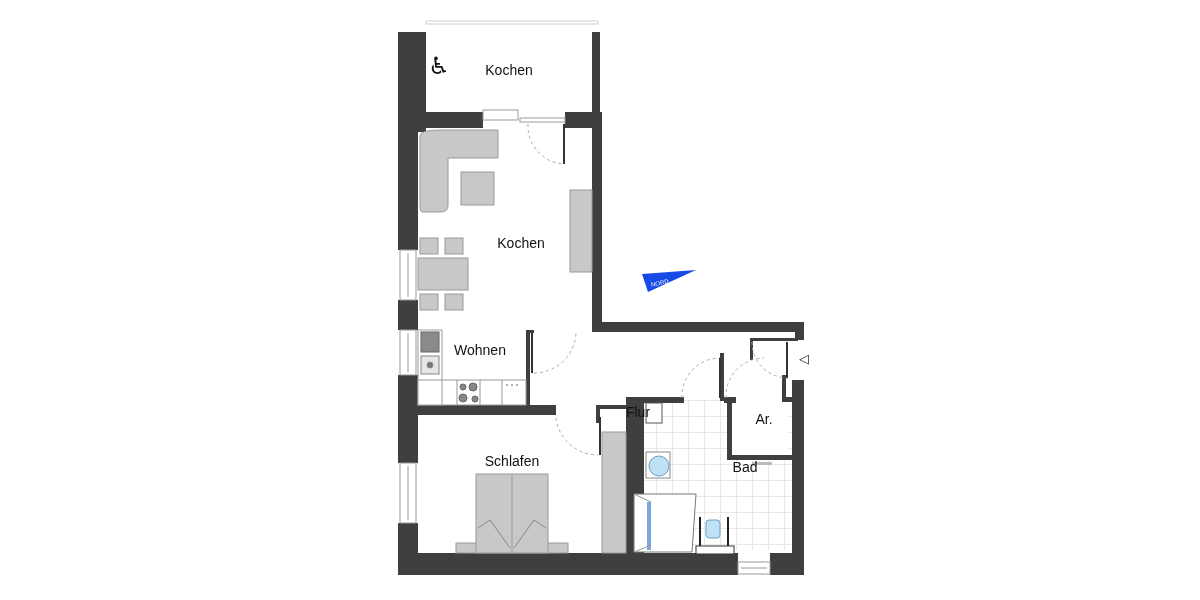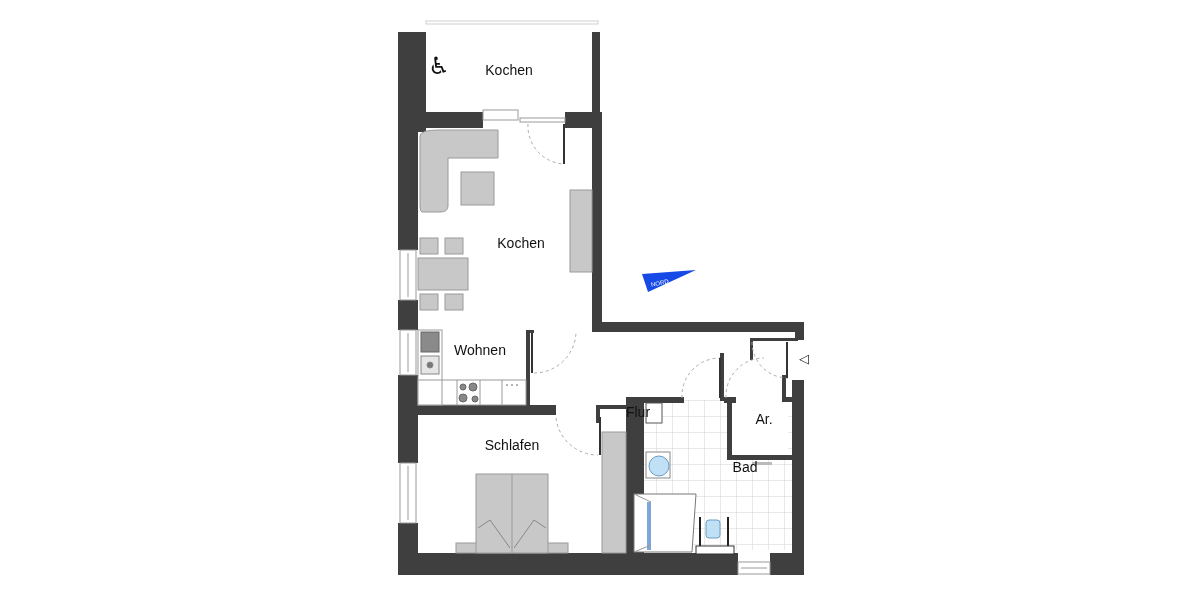--- a/index.html
+++ b/index.html
@@ -179,15 +179,15 @@
   </g>
 </svg>
 
 <div class="wc-icon" style="left:428px;top:54px;">♿</div>
 <div class="entry-marker" style="left:799px;top:352px;">◁</div>
 
 <div class="room-label" style="left:509px;top:70px;">Kochen</div>
 <div class="room-label" style="left:521px;top:243px;">Kochen</div>
 <div class="room-label" style="left:480px;top:350px;">Wohnen</div>
 <div class="room-label" style="left:638px;top:368px;margin-top:44px;">Flur</div>
-<div class="room-label" style="left:512px;top:445px;">Schlafen</div>
+<div class="room-label" style="left:512px;top:461px;">Schlafen</div>
 <div class="room-label" style="left:701px;top:467px;margin-left:44px;">Bad</div>
 <div class="room-label" style="left:764px;top:419px;text-align:right;">Ar.</div>
 
 </body></html>

